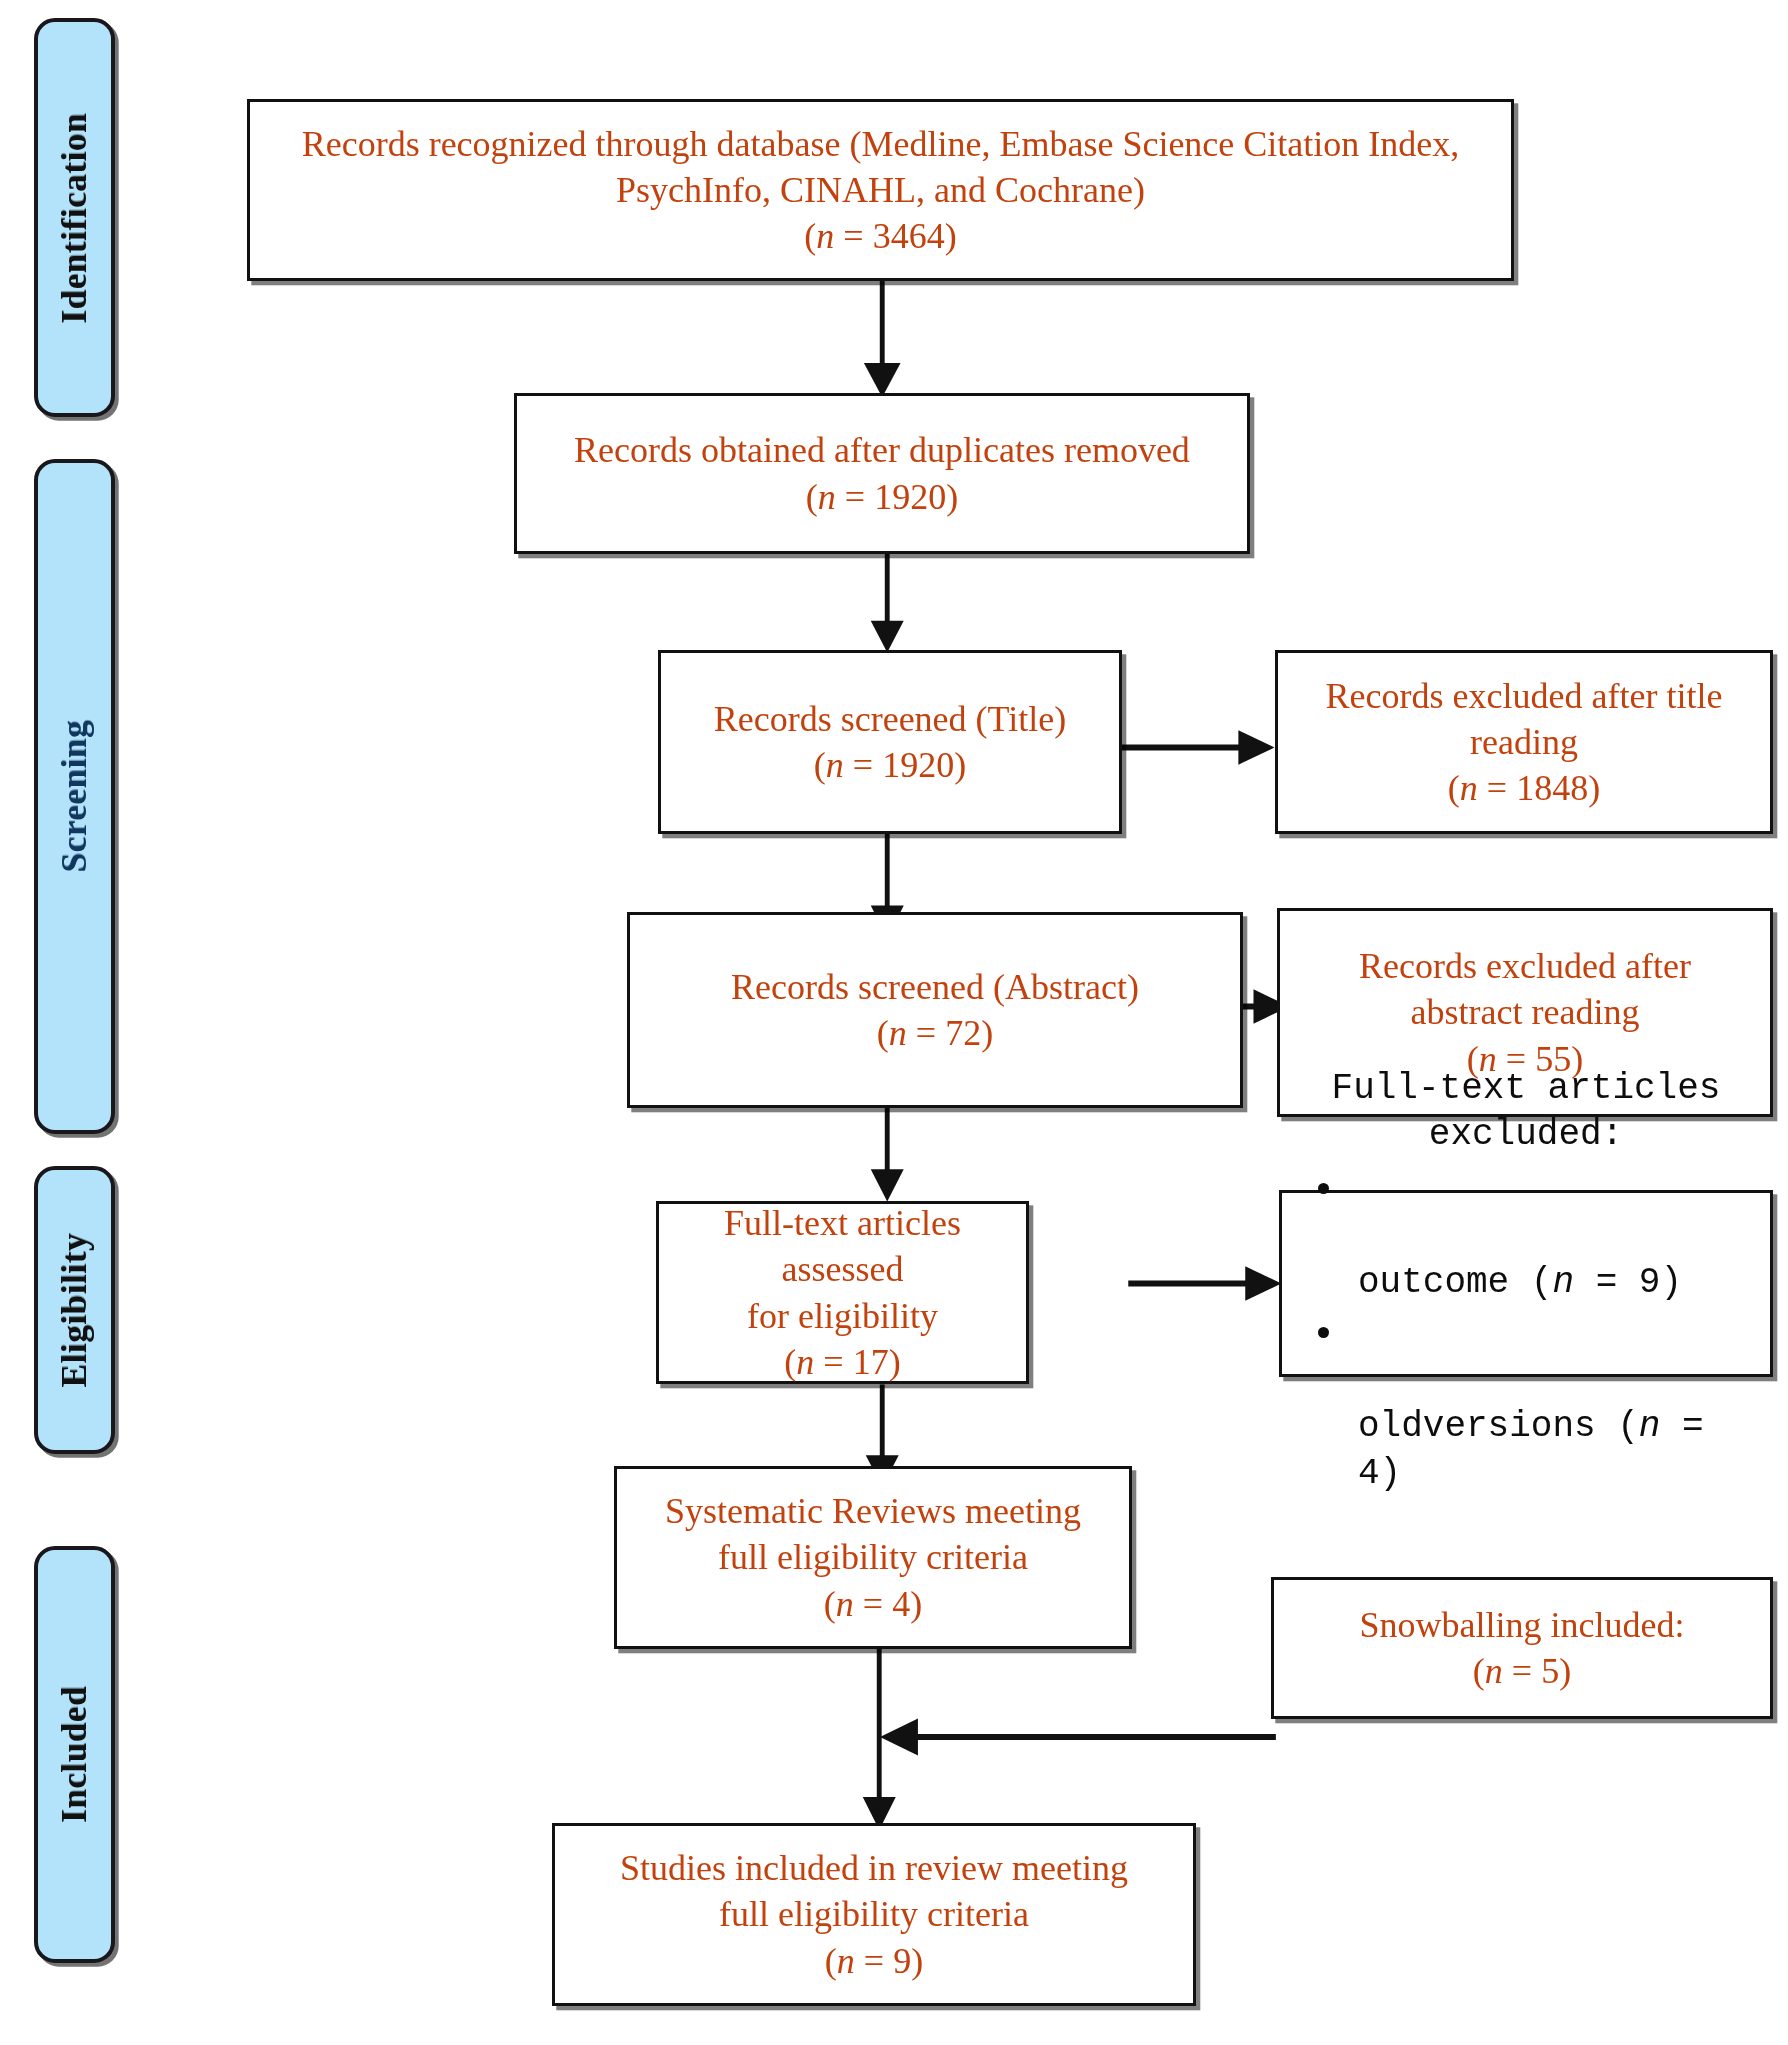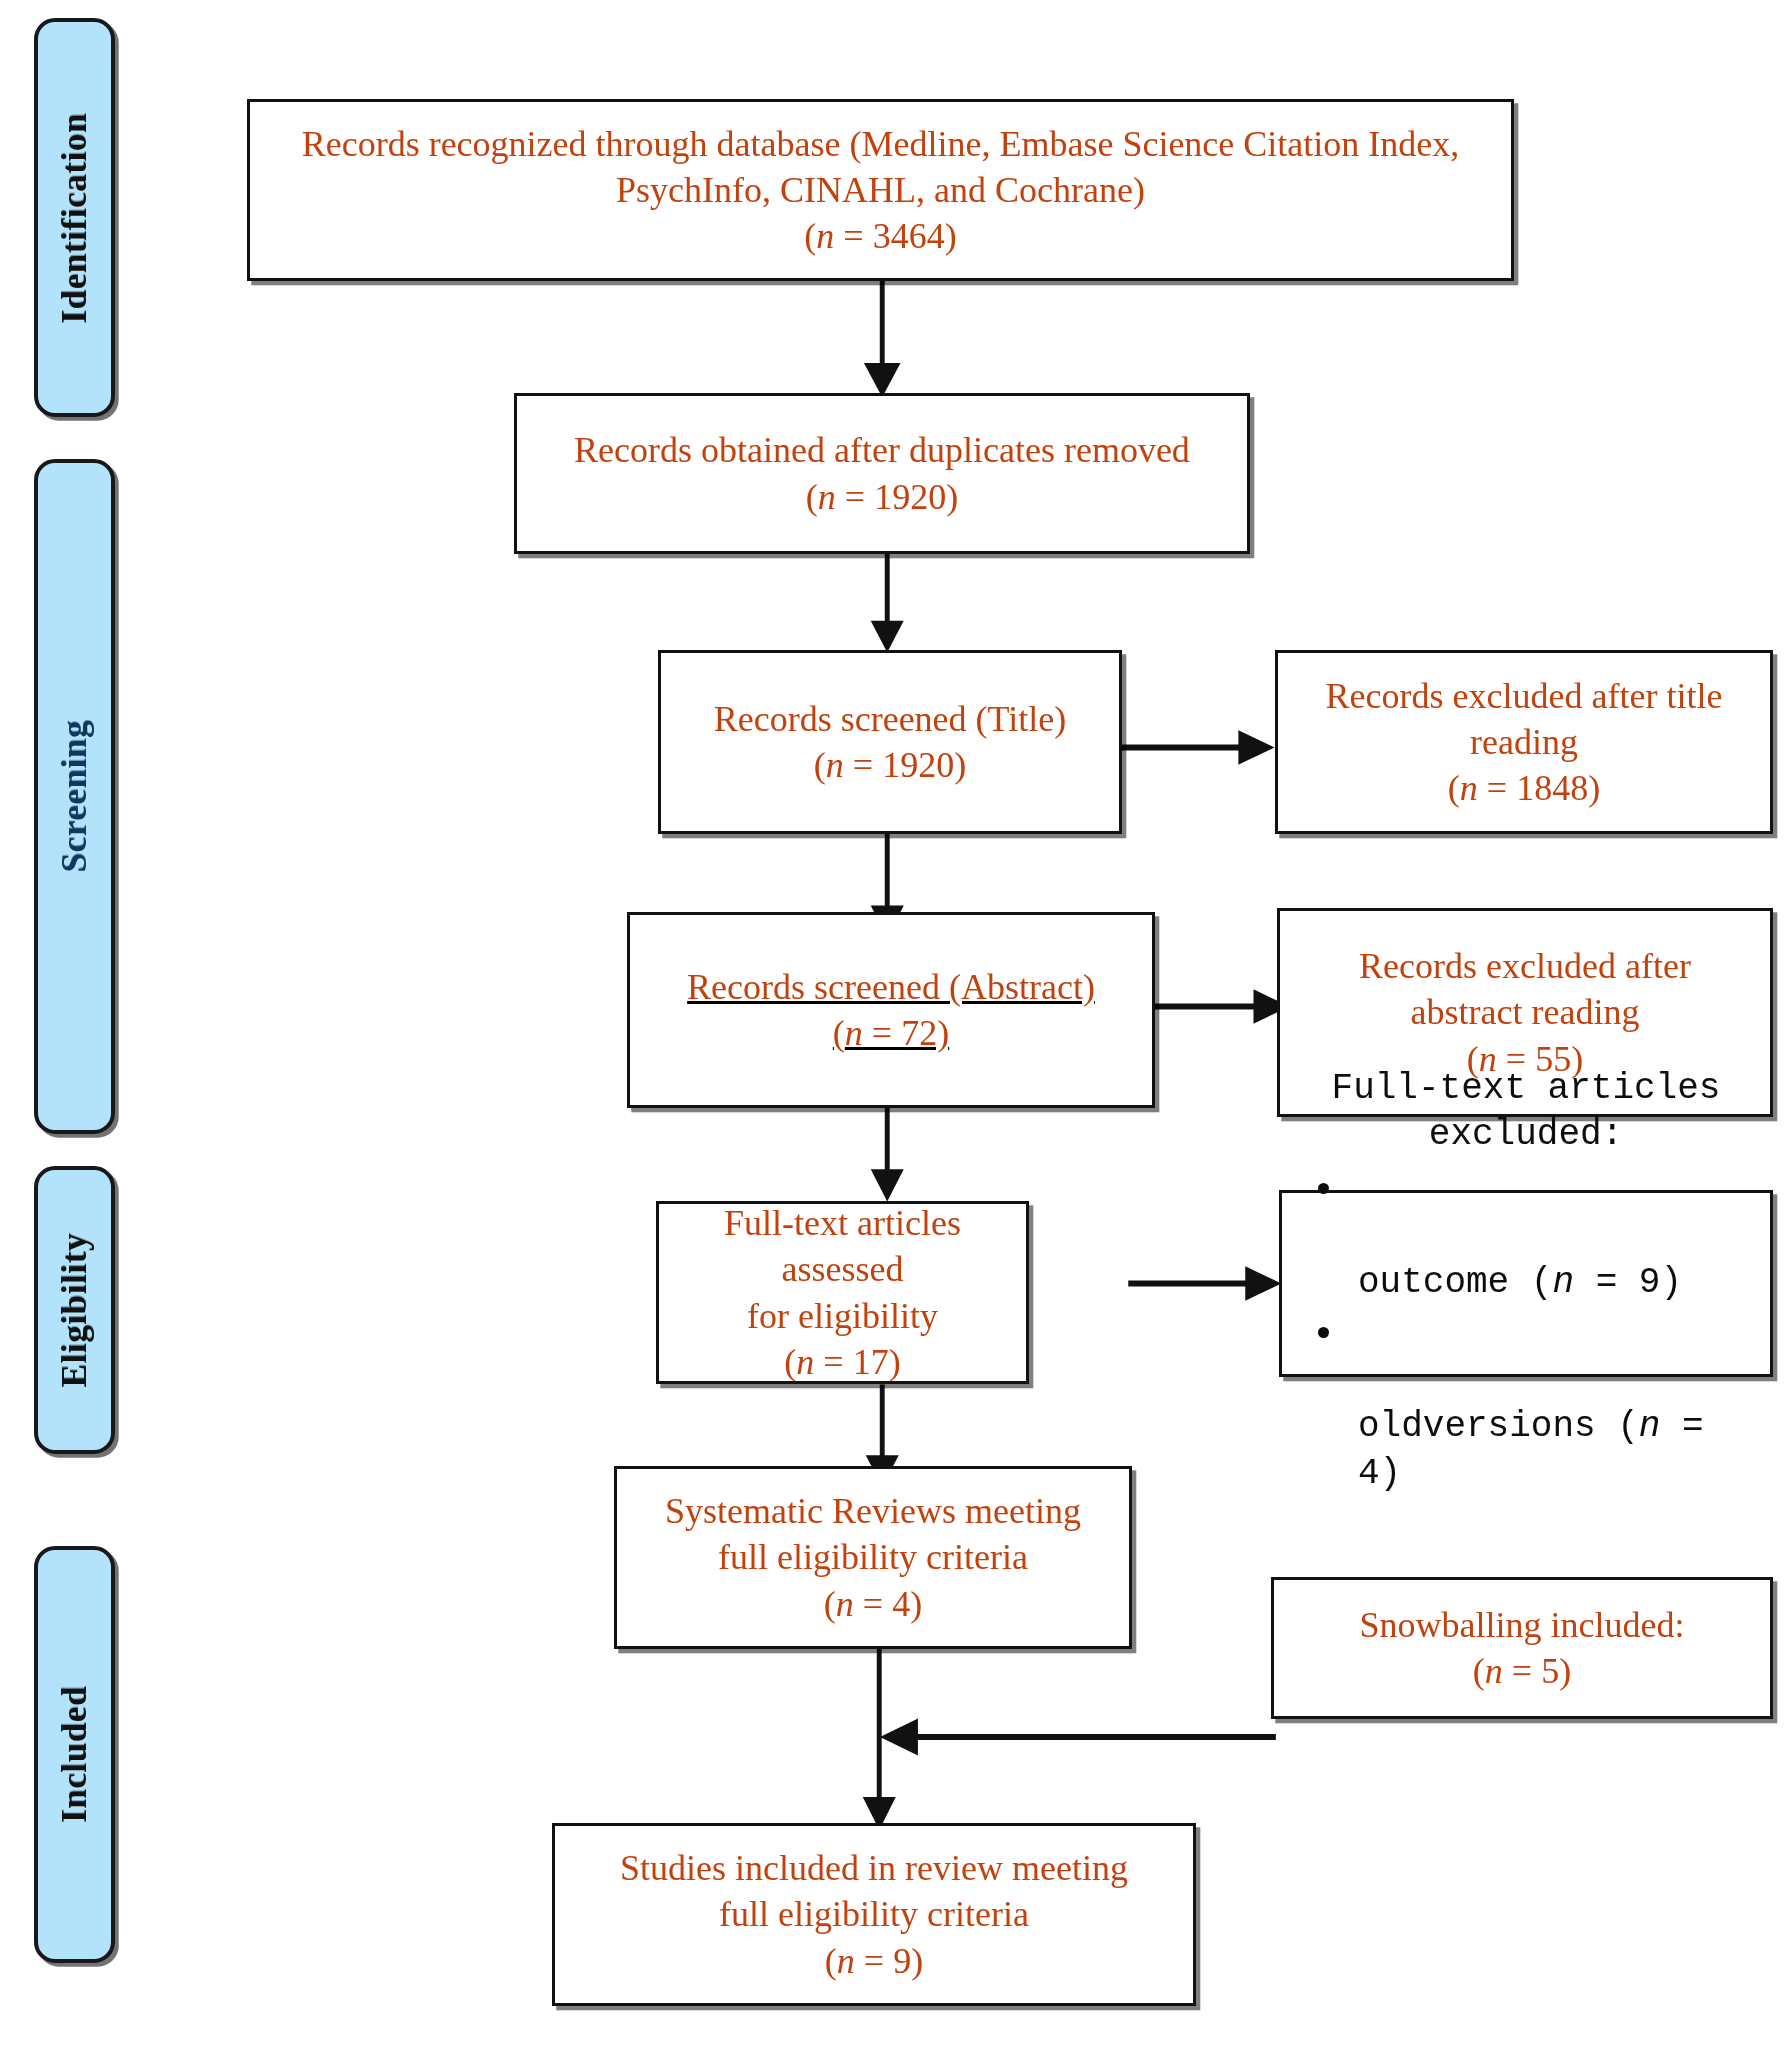--- a/index.html
+++ b/index.html
@@ -222,21 +222,21 @@
     <div class="box-text"><span>Records screened (Title)</span>
 <span>(<em class="nvar">n</em> = 1920)</span></div>
   </div>
 
   <div class="flow-box" style="left:1275px; top:650px; width:498px; height:184px;">
     <div class="box-text"><span>Records excluded after title</span>
 <span>reading</span>
 <span>(<em class="nvar">n</em> = 1848)</span></div>
   </div>
 
-  <div class="flow-box" style="left:627px; top:912px; width:528px; height:196px;text-decoration:underline;">
+  <div class="flow-box" style="left:627px; top:912px; width:616px; height:196px;">
     <div class="box-text"><span>Records screened (Abstract)</span>
 <span>(<em class="nvar">n</em> = 72)</span></div>
   </div>
 
   <div class="flow-box" style="left:1277px; top:908px; width:496px; height:209px;">
     <div class="box-text"><span>Records excluded after</span>
 <span>abstract reading</span>
 <span>(<em class="nvar">n</em> = 55)</span></div>
   </div>
 

